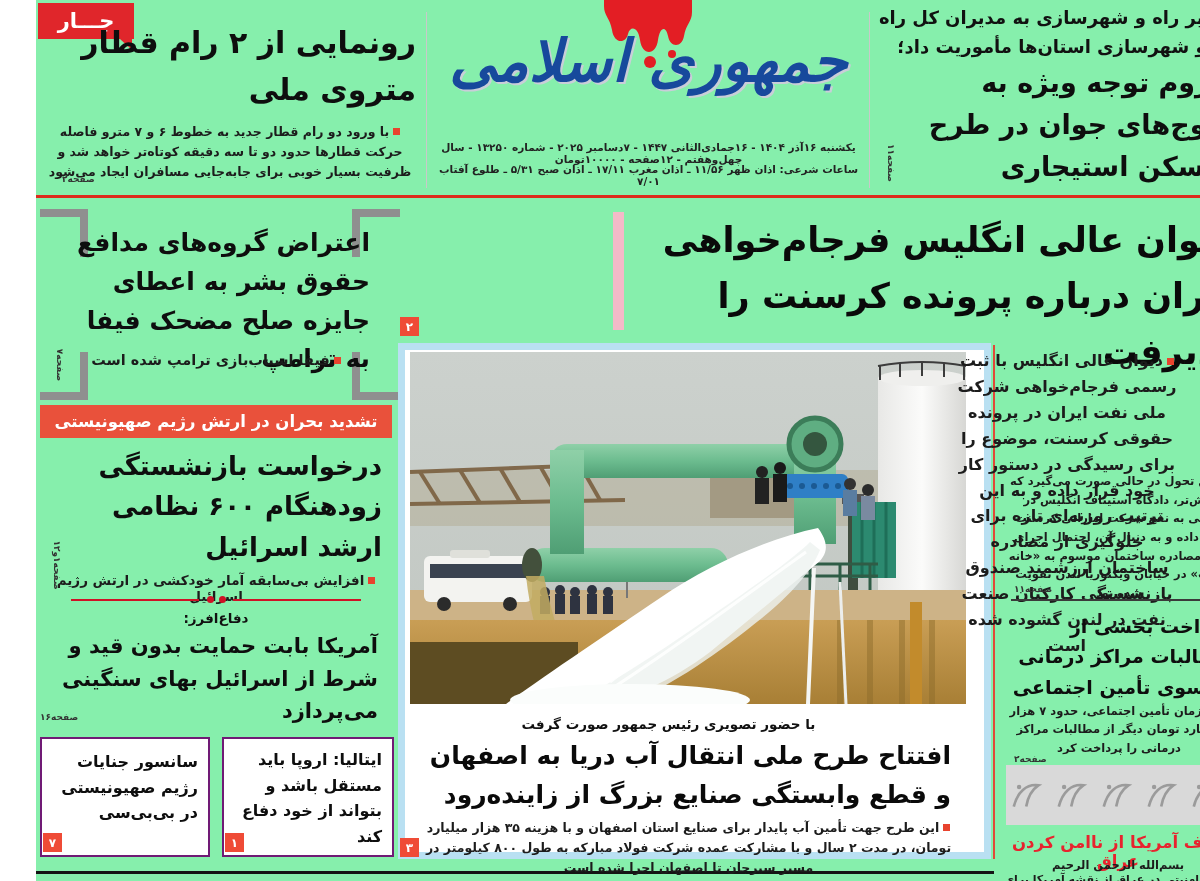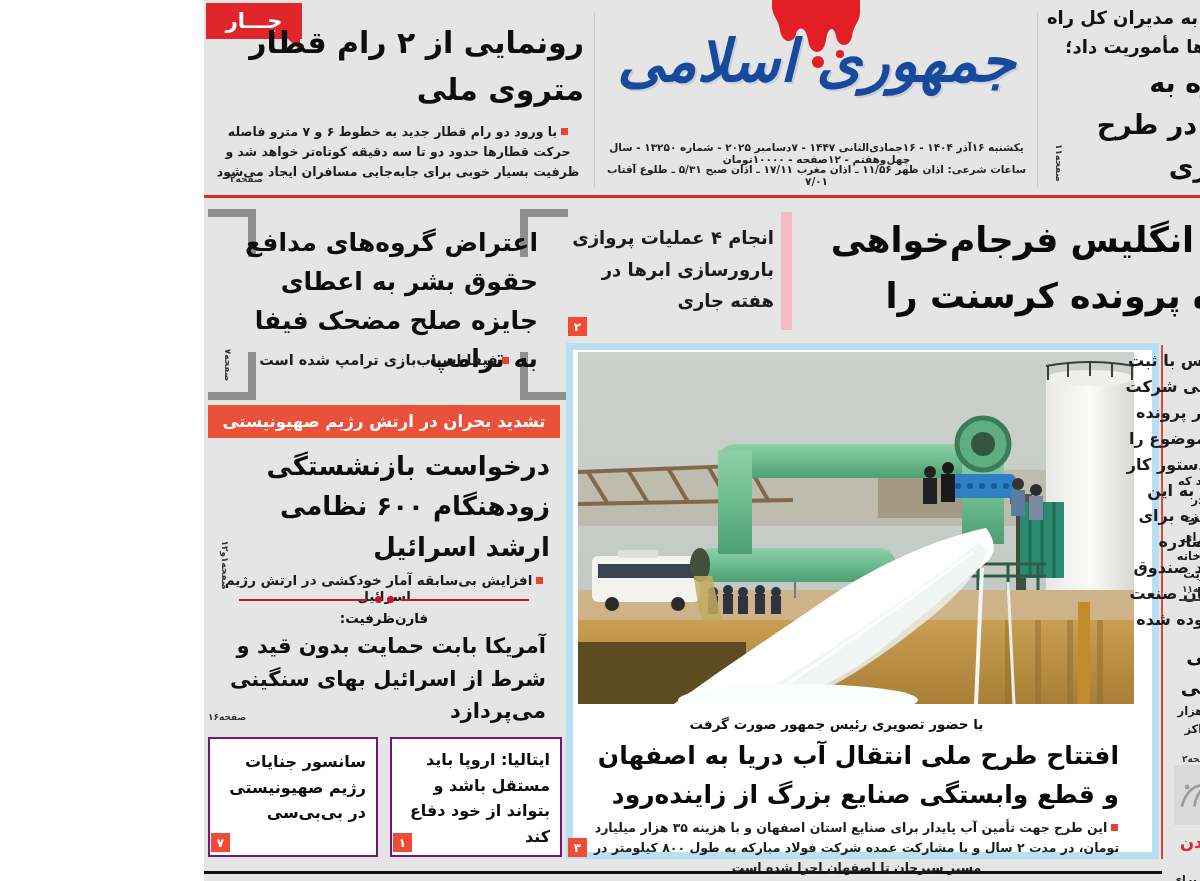--- a/index.html
+++ b/index.html
@@ -1,17 +1,17 @@
 <!DOCTYPE html>
 <html lang="fa" dir="rtl"><head>
 <meta charset="utf-8">
 <style>
   html,body{margin:0;padding:0;background:#ffffff;}
   body{font-family:"DejaVu Sans",sans-serif;}
-  .page{position:relative;width:996px;height:881px;background:#e5e5e5;overflow:hidden;direction:rtl;}
+  .page{position:relative;width:1164px;height:881px;background:#86efac;overflow:hidden;direction:rtl;}
   .abs{position:absolute;}
   .hl{font-weight:bold;color:#0e0e0e;text-align:right;}
   .kick{font-weight:bold;color:#111;text-align:center;}
   .body-txt{font-weight:bold;color:#1c1c1c;text-align:center;}
   .pageref{font-size:9px;font-weight:bold;color:#333;white-space:nowrap;}
   .vref{transform:rotate(90deg);transform-origin:center;}
   .tag{width:19px;height:19px;background:#ef4b36;color:#fff;font-size:12px;font-weight:bold;
        display:flex;align-items:center;justify-content:center;line-height:1;}
   .bullet-sm{display:inline-block;width:7px;height:7px;background:#e8432e;margin-left:4px;vertical-align:1px;}
   .vline{width:1px;background:#c9c9c9;}
@@ -54,21 +54,20 @@
   <div class="abs" style="left:395px;top:163px;width:435px;text-align:center;font-size:10.5px;font-weight:bold;color:#222;">ساعات شرعی: اذان ظهر ۱۱/۵۶ ـ اذان مغرب ۱۷/۱۱ ـ اذان صبح ۵/۳۱ ـ طلوع آفتاب ۷/۰۱</div>
 
   <div class="abs kick" style="left:840px;top:4px;width:352px;font-size:18px;line-height:1.6;">وزیر راه و شهرسازی به مدیران کل راه و شهرسازی استان‌ها مأموریت داد؛</div>
   <div class="abs hl" style="left:846px;top:62px;width:340px;font-size:27px;line-height:1.55;">لزوم توجه ویژه به زوج‌های جوان در طرح مسکن استیجاری</div>
   <div class="abs pageref vref" style="left:836px;top:158px;">صفحه۱۱</div>
 
   <div class="abs" style="left:0;top:195px;width:1200px;height:3px;background:#dd2b1c;"></div>
 
   <div class="abs hl" style="left:600px;top:212px;width:595px;font-size:35px;line-height:1.6;color:#0a0a0a;">دیوان عالی انگلیس فرجام‌خواهی ایران درباره پرونده کرسنت را پذیرفت</div>
 
-  <div class="abs hl" style="left:368px;top:222px;width:202px;font-size:18px;line-height:1.75;color:#1b1b1b;">انجام ۴ عملیات پروازی بارورسازی ابرها در هفته جاری</div>
   <div class="abs" style="left:577px;top:212px;width:11px;height:118px;background:#f4bac8;"></div>
   <div class="abs tag" style="left:364px;top:317px;">۲</div>
 
   <div class="bracket tr" style="left:316px;top:209px;"></div>
   <div class="bracket tl" style="left:4px;top:209px;"></div>
   <div class="bracket br" style="left:316px;top:352px;"></div>
   <div class="bracket bl" style="left:4px;top:352px;"></div>
   <div class="abs hl" style="left:26px;top:224px;width:308px;font-size:25px;line-height:1.55;">اعتراض گروه‌های مدافع حقوق بشر به اعطای جایزه صلح مضحک فیفا به ترامپ</div>
   <div class="abs body-txt" style="left:30px;top:352px;width:300px;font-size:14.5px;">
     <span class="bullet-sm"></span><span>فیفا اسباب‌بازی ترامپ شده است</span>
@@ -84,21 +83,21 @@
   </div>
   <div class="abs pageref vref" style="left:-4px;top:560px;">صفحه۱و۱۲</div>
 
   <div class="abs" style="left:35px;top:596px;width:290px;height:7px;">
     <div style="position:absolute;left:0;top:3px;width:128px;border-top:2px solid #cf1126;"></div>
     <span class="dot" style="position:absolute;left:136px;top:0;"></span>
     <span class="dot" style="position:absolute;left:148px;top:0;"></span>
     <div style="position:absolute;left:162px;top:3px;width:128px;border-top:2px solid #cf1126;"></div>
   </div>
 
-  <div class="abs kick" style="left:14px;top:610px;width:332px;font-size:13.5px;">فارن‌ظرفیت:</div>
+  <div class="abs kick" style="left:14px;top:610px;width:332px;font-size:13.5px;">دفاع‌افرز:</div>
   <div class="abs hl" style="left:18px;top:630px;width:324px;font-size:21px;line-height:1.55;">آمریکا بابت حمایت بدون قید و شرط از اسرائیل بهای سنگینی می‌پردازد</div>
   <div class="abs pageref" style="left:4px;top:712px;">صفحه۱۶</div>
 
   <div class="abs box" style="left:186px;top:737px;width:168px;height:116px;">
     <div class="hl" style="padding:8px 10px 0;font-size:16px;line-height:1.6;">ایتالیا: اروپا باید مستقل باشد و بتواند از خود دفاع کند</div>
   </div>
   <div class="abs tag" style="left:189px;top:833px;">۱</div>
 
   <div class="abs box" style="left:4px;top:737px;width:166px;height:116px;">
     <div class="hl" style="padding:10px 10px 0;font-size:16px;line-height:1.6;">سانسور جنایات رژیم صهیونیستی در بی‌بی‌سی</div>

